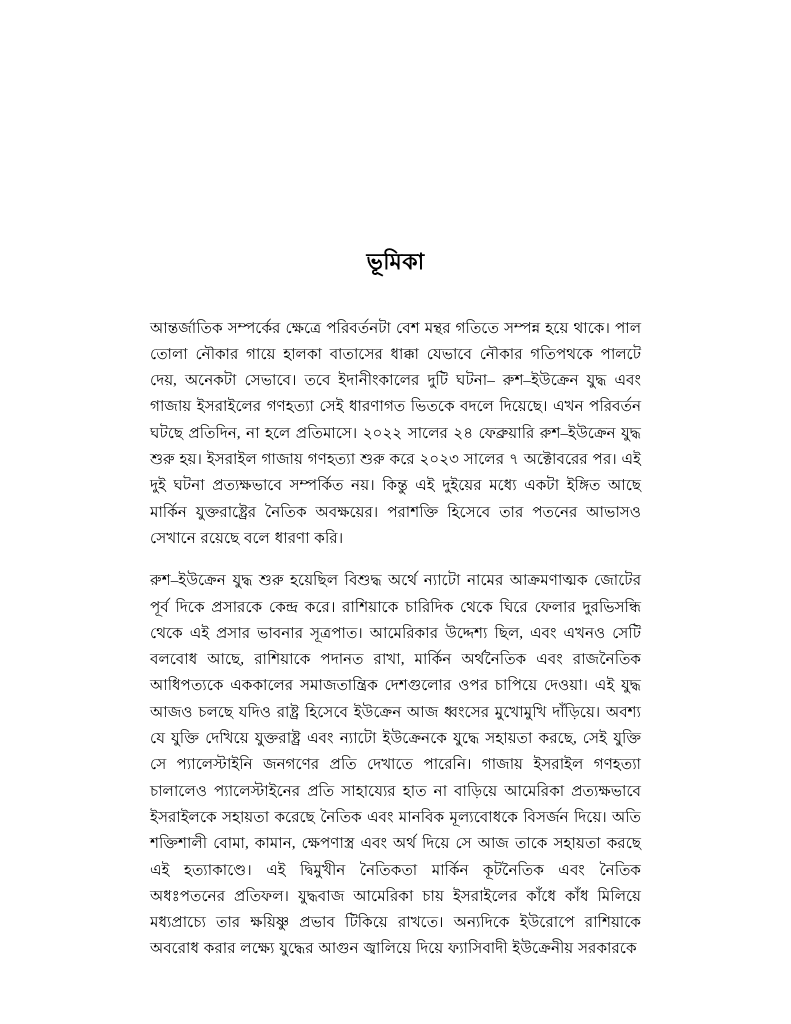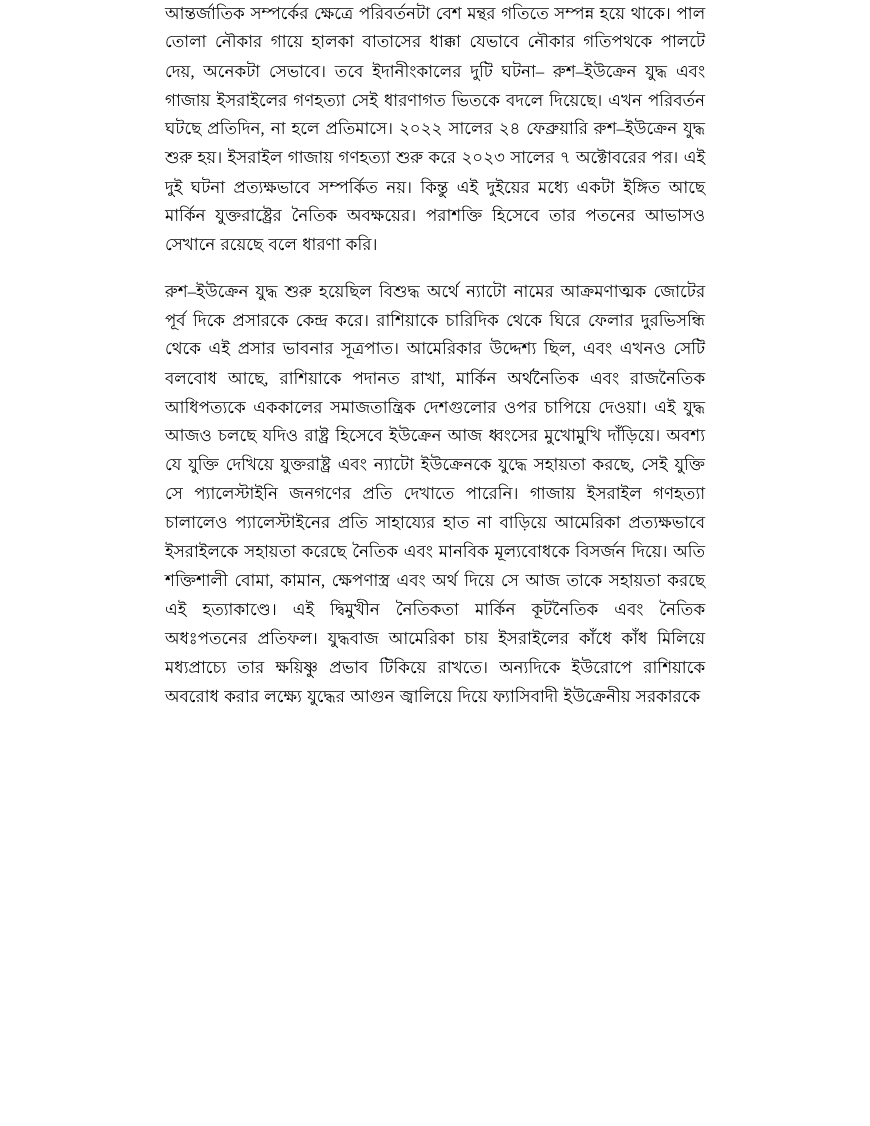--- a/index.html
+++ b/index.html
@@ -25,35 +25,37 @@
   .page-title {
     margin: 0;
     padding-top: 248px;
     text-align: center;
     font-size: 22px;
     font-weight: 700;
     letter-spacing: 0.5px;
     line-height: 1.3;
   }
   .body-copy {
+    margin-top: 38px;
   }
   .para {
     margin: 0 0 16px 0;
     text-align: justify;
     text-justify: inter-word;
     font-size: 15.2px;
     line-height: 1.73;
     word-spacing: 1px;
     hyphens: none;
   }
   .para:last-child {
     margin-bottom: 0;
   }
 </style>
 </head>
 <body>
 
 <div class="page">
+  <h1 class="page-title">ভূমিকা</h1>
   <div class="body-copy">
     <p class="para">আন্তর্জাতিক সম্পর্কের ক্ষেত্রে পরিবর্তনটা বেশ মন্থর গতিতে সম্পন্ন হয়ে থাকে। পাল তোলা নৌকার গায়ে হালকা বাতাসের ধাক্কা যেভাবে নৌকার গতিপথকে পালটে দেয়, অনেকটা সেভাবে। তবে ইদানীংকালের দুটি ঘটনা– রুশ–ইউক্রেন যুদ্ধ এবং গাজায় ইসরাইলের গণহত্যা সেই ধারণাগত ভিতকে বদলে দিয়েছে। এখন পরিবর্তন ঘটছে প্রতিদিন, না হলে প্রতিমাসে। ২০২২ সালের ২৪ ফেব্রুয়ারি রুশ–ইউক্রেন যুদ্ধ শুরু হয়। ইসরাইল গাজায় গণহত্যা শুরু করে ২০২৩ সালের ৭ অক্টোবরের পর। এই দুই ঘটনা প্রত্যক্ষভাবে সম্পর্কিত নয়। কিন্তু এই দুইয়ের মধ্যে একটা ইঙ্গিত আছে মার্কিন যুক্তরাষ্ট্রের নৈতিক অবক্ষয়ের। পরাশক্তি হিসেবে তার পতনের আভাসও সেখানে রয়েছে বলে ধারণা করি।</p>
     <p class="para">রুশ–ইউক্রেন যুদ্ধ শুরু হয়েছিল বিশুদ্ধ অর্থে ন্যাটো নামের আক্রমণাত্মক জোটের পূর্ব দিকে প্রসারকে কেন্দ্র করে। রাশিয়াকে চারিদিক থেকে ঘিরে ফেলার দুরভিসন্ধি থেকে এই প্রসার ভাবনার সূত্রপাত। আমেরিকার উদ্দেশ্য ছিল, এবং এখনও সেটি বলবোধ আছে, রাশিয়াকে পদানত রাখা, মার্কিন অর্থনৈতিক এবং রাজনৈতিক আধিপত্যকে এককালের সমাজতান্ত্রিক দেশগুলোর ওপর চাপিয়ে দেওয়া। এই যুদ্ধ আজও চলছে যদিও রাষ্ট্র হিসেবে ইউক্রেন আজ ধ্বংসের মুখোমুখি দাঁড়িয়ে। অবশ্য যে যুক্তি দেখিয়ে যুক্তরাষ্ট্র এবং ন্যাটো ইউক্রেনকে যুদ্ধে সহায়তা করছে, সেই যুক্তি সে প্যালেস্টাইনি জনগণের প্রতি দেখাতে পারেনি। গাজায় ইসরাইল গণহত্যা চালালেও প্যালেস্টাইনের প্রতি সাহায্যের হাত না বাড়িয়ে আমেরিকা প্রত্যক্ষভাবে ইসরাইলকে সহায়তা করেছে নৈতিক এবং মানবিক মূল্যবোধকে বিসর্জন দিয়ে। অতি শক্তিশালী বোমা, কামান, ক্ষেপণাস্ত্র এবং অর্থ দিয়ে সে আজ তাকে সহায়তা করছে এই হত্যাকাণ্ডে। এই দ্বিমুখীন নৈতিকতা মার্কিন কূটনৈতিক এবং নৈতিক অধঃপতনের প্রতিফল। যুদ্ধবাজ আমেরিকা চায় ইসরাইলের কাঁধে কাঁধ মিলিয়ে মধ্যপ্রাচ্যে তার ক্ষয়িষ্ণু প্রভাব টিকিয়ে রাখতে। অন্যদিকে ইউরোপে রাশিয়াকে অবরোধ করার লক্ষ্যে যুদ্ধের আগুন জ্বালিয়ে দিয়ে ফ্যাসিবাদী ইউক্রেনীয় সরকারকে</p>
   </div>
 </div>
 
 </body></html>

